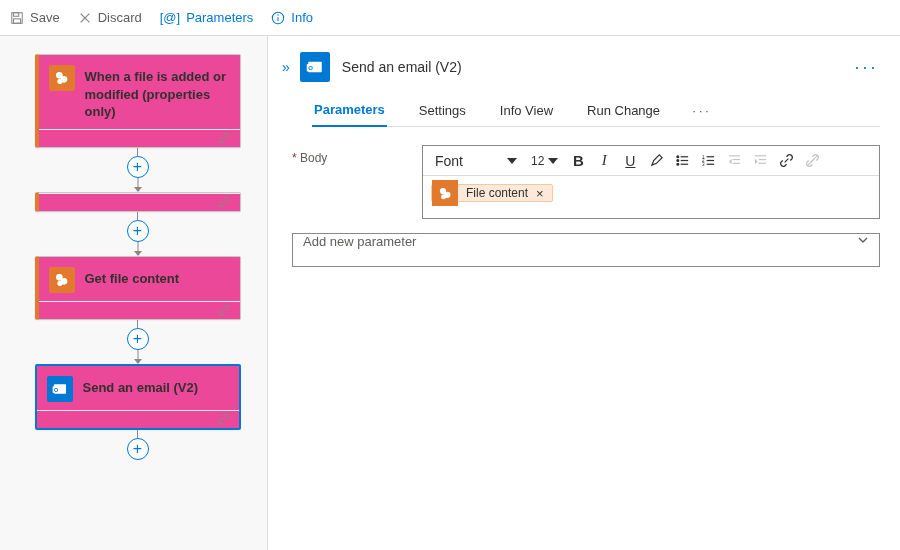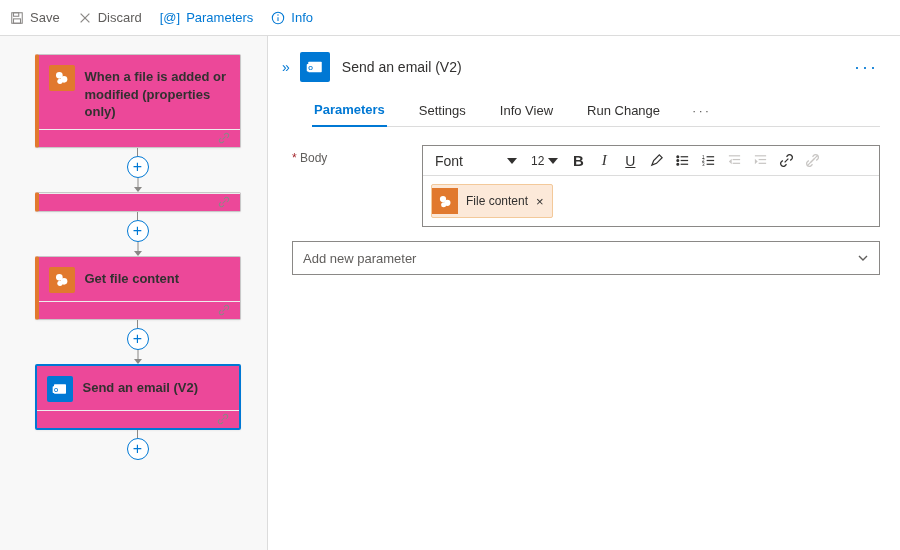--- a/index.html
+++ b/index.html
@@ -63,27 +63,27 @@
   
   .rtb-wrap{border:1px solid #8a8886;}
   .rtb{height:30px;border-bottom:1px solid var(--border);display:flex;align-items:center;padding:0 6px;gap:2px;}
   .rtb-sel{display:flex;align-items:center;gap:4px;padding:0 6px;cursor:pointer;white-space:nowrap;}
   .rtb-sel.font{width:94px;justify-content:space-between;font-size:14px;}
   .rtb-sel.size{justify-content:space-between;font-size:12px;}
   .rtb-btn{width:24px;height:24px;display:flex;align-items:center;justify-content:center;cursor:pointer;color:#323130;}
   .rtb-btn.disabled{color:#c8c6c4;cursor:default;}
   .rtb-btn svg{width:15px;height:15px;}
   .rtb-body{min-height:42px;padding:8px;}
-  .token{display:inline-flex;align-items:center;background:#fce9d9;border:1px solid #f3c99a;border-radius:2px;height:34px;}
+  .token{display:inline-flex;align-items:center;background:#fce9d9;border:1px solid #f3c99a;border-radius:2px;height:18px;}
   .token-ic{width:26px;height:26px;background:var(--orange);display:flex;align-items:center;justify-content:center;}
   .token-ic svg{width:15px;height:15px;fill:#fff;}
   .token-txt{padding:0 6px 0 8px;font-size:12px;color:var(--text);}
   .token-x{padding:0 8px 0 2px;cursor:pointer;color:var(--text);}
   
-  .add-param{margin:10px 0 14px 0;border:1px solid #8a8886;height:34px;display:flex;align-items:center;justify-content:space-between;padding:0 10px;cursor:pointer;color:var(--muted);font-size:13px;}
+  .add-param{margin:10px 0 14px 0;border:1px solid #8a8886;height:34px;display:flex;justify-content:space-between;padding:0 10px;cursor:pointer;color:var(--muted);font-size:13px;}
   .add-param svg{width:12px;height:12px;stroke:#605e5c;}
   
   .conn{font-size:12px;color:var(--muted);}
   .conn a{color:var(--blue);text-decoration:none;margin-left:4px;cursor:pointer;}
   .caret{width:0;height:0;border-left:5px solid transparent;border-right:5px solid transparent;border-top:6px solid #323130;}
 </style>
 </head>
 <body>
 
 <div class="cmdbar">

